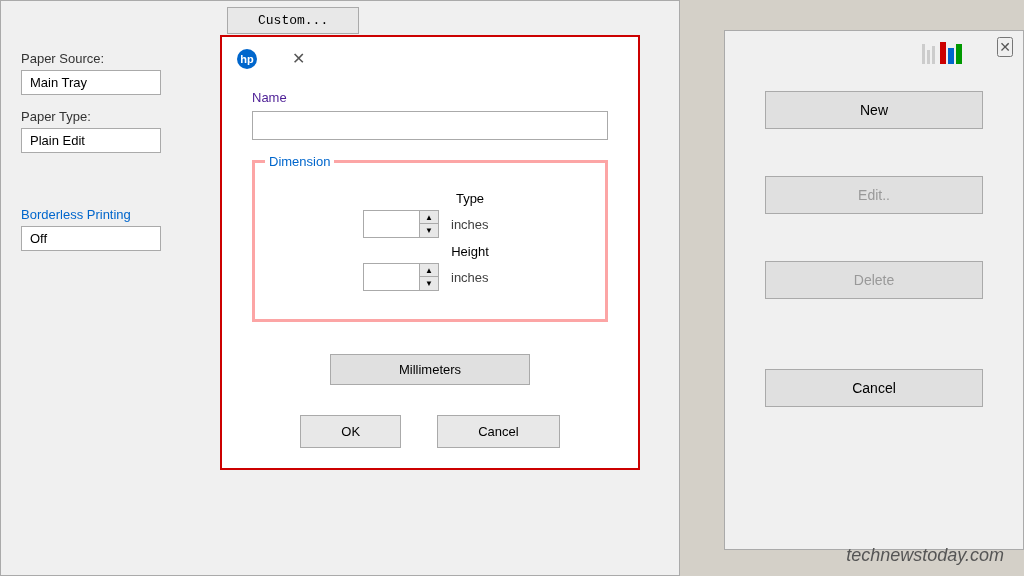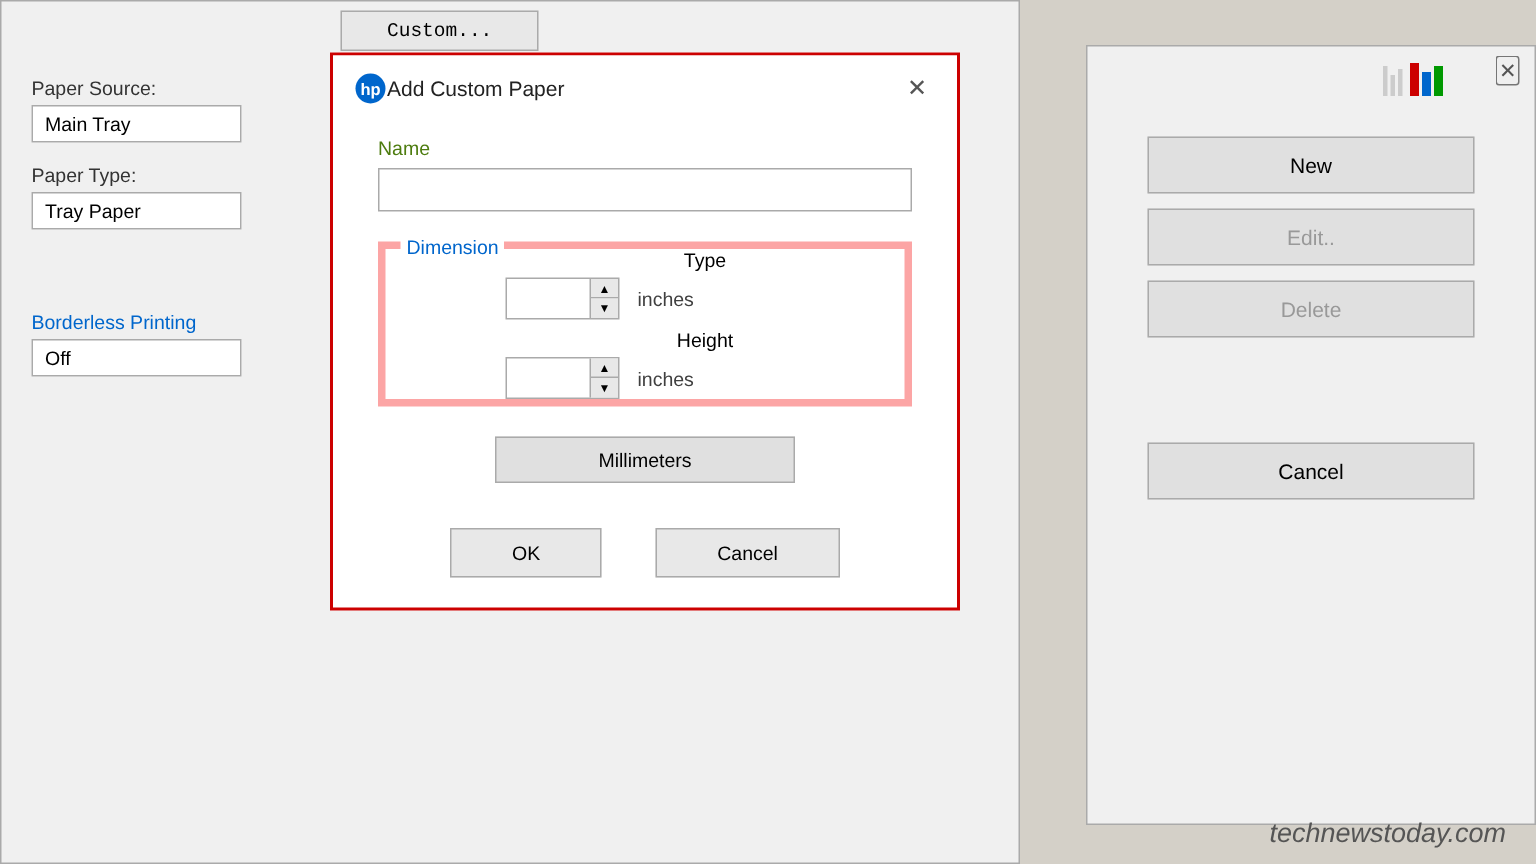--- a/index.html
+++ b/index.html
@@ -107,20 +107,21 @@
       border: 1px solid #aaa;
       padding: 10px 16px;
       font-size: 14px;
       cursor: pointer;
       width: 100%;
     }
 
     .rpanel-btn:disabled {
       color: #999;
       cursor: default;
+      margin-top: 37px;
     }
 
     .rpanel-btn.cancel-btn {
       margin-top: 60px;
     }
 
     
     .dialog {
       position: absolute;
       top: 35px;
@@ -131,20 +132,21 @@
       z-index: 20;
       padding-bottom: 20px;
     }
 
     .dialog-titlebar {
       background: white;
       padding: 10px 14px;
       display: flex;
       align-items: center;
       border-bottom: none;
+      gap: 28px;
     }
 
     .dialog-title {
       font-size: 14px;
       font-weight: normal;
       flex: 1;
       color: #222;
     }
 
     .dialog-close {
@@ -155,38 +157,38 @@
       background: none;
       padding: 2px 6px;
     }
 
     .dialog-body {
       padding: 10px 30px 20px 30px;
     }
 
     .dialog-field-label {
       font-size: 13px;
-      color: #4d7c0f;
+      color: #4c1d95;
       margin-bottom: 6px;
     }
 
     .dialog-name-input {
       width: 100%;
       border: 1px solid #aaa;
       padding: 6px 8px;
       font-size: 13px;
       margin-bottom: 20px;
       outline: none;
     }
 
     .dimension-section {
-      border: 5px solid #fca5a5;
-      padding: 0;
+      border: 3px solid #fca5a5;
+      padding: 28px;
       position: relative;
-      margin-bottom: 20px;
+      margin-bottom: 32px;
     }
 
     .dimension-legend {
       position: absolute;
       top: -9px;
       left: 10px;
       background: white;
       padding: 0 4px;
       color: #0066cc;
       font-size: 13px;
@@ -307,21 +309,21 @@
 
   <div class="custom-btn-container">
     <button class="custom-btn">Custom...</button>
   </div>
 
   <div class="bg-content" style="margin-top: 30px;">
     <div class="field-label">Paper Source:</div>
     <div class="field-value">Main Tray</div>
 
     <div class="field-label">Paper Type:</div>
-    <div class="field-value">Tray Paper</div>
+    <div class="field-value">Plain Edit</div>
 
     <div style="margin-top: 40px;">
       <div class="blue-label">Borderless Printing</div>
       <div class="field-value">Off</div>
     </div>
   </div>
 </div>
 
 <div class="right-panel" style="right: 0px; width: 300px;">
 
@@ -347,21 +349,20 @@
   </div>
 </div>
 
 <div class="dialog">
   <div class="dialog-titlebar">
 
     <svg class="hp-logo" viewBox="0 0 22 22" xmlns="http://www.w3.org/2000/svg">
       <circle cx="11" cy="11" r="10" fill="#0066cc"></circle>
       <text x="11" y="15" text-anchor="middle" fill="white" font-size="11" font-weight="bold" font-family="Arial">hp</text>
     </svg>
-    <span class="dialog-title">Add Custom Paper</span>
     <button class="dialog-close">✕</button>
   </div>
 
   <div class="dialog-body">
     <div class="dialog-field-label">Name</div>
     <input class="dialog-name-input" type="text" placeholder="" style="">
 
     <div class="dimension-section">
       <span class="dimension-legend">Dimension</span>
 

